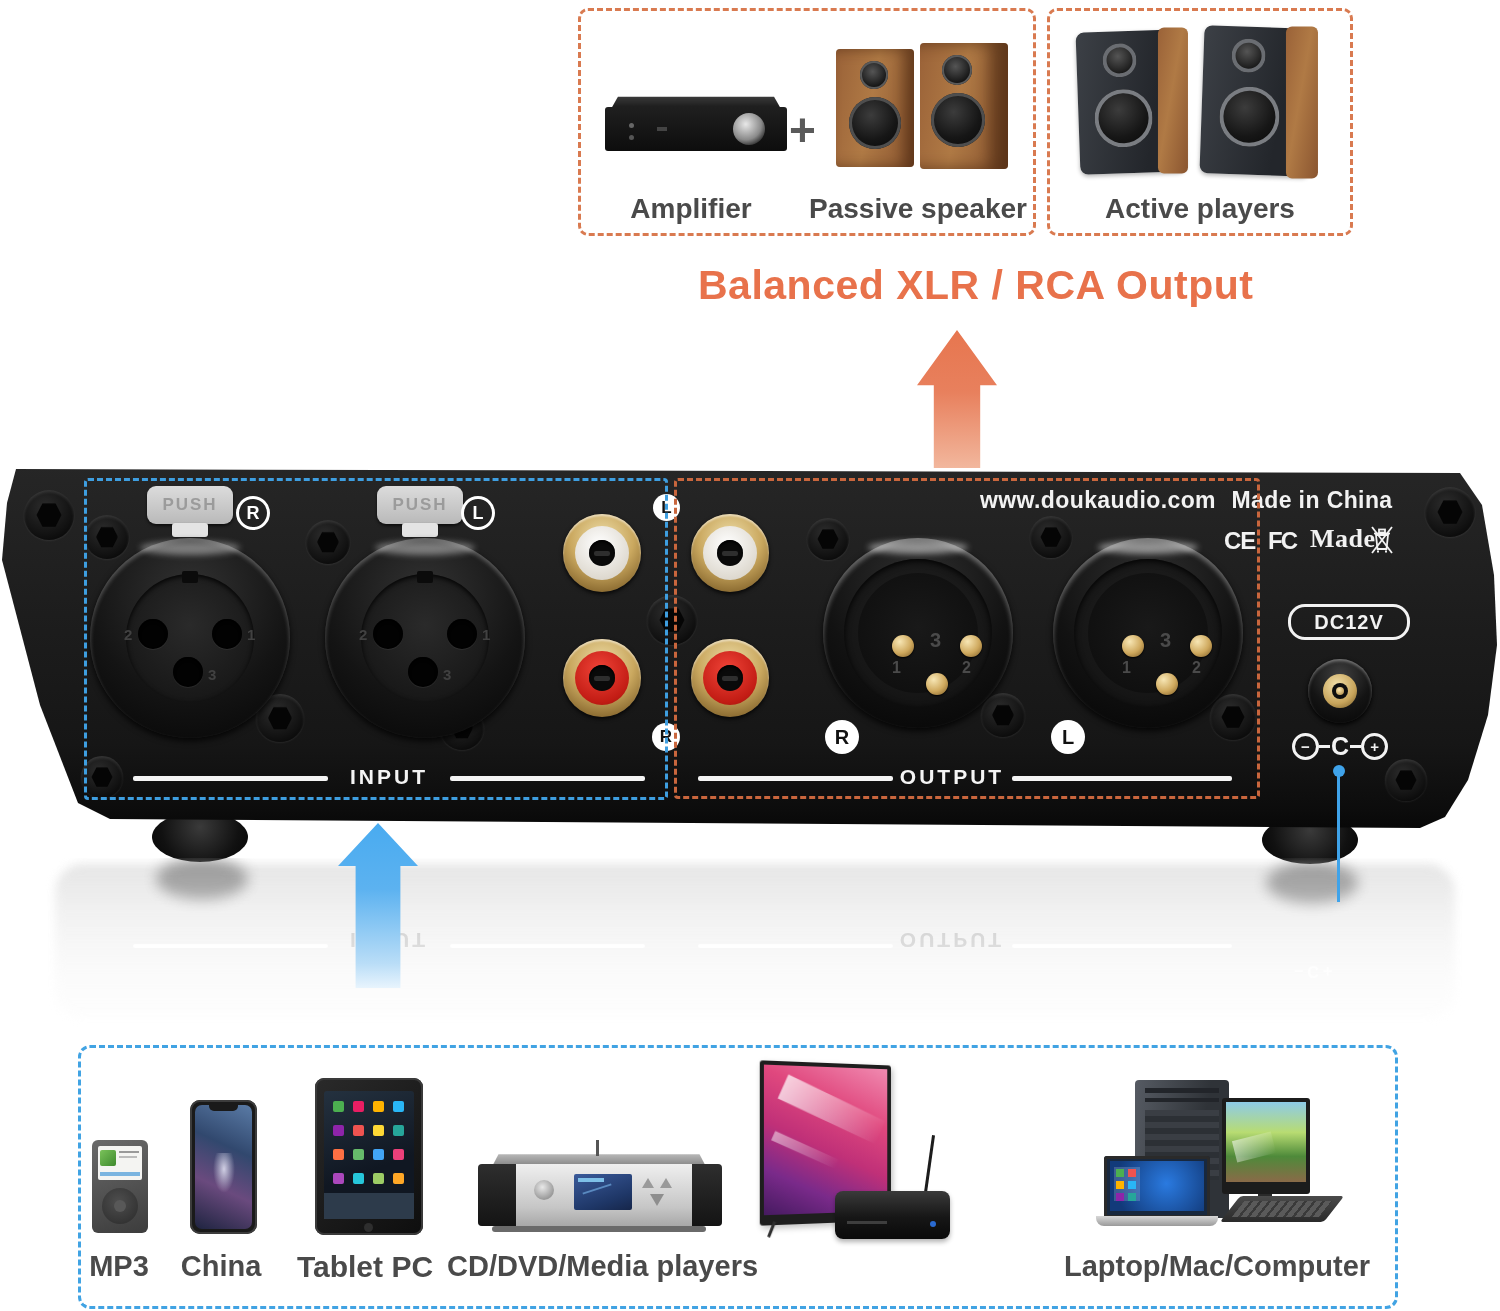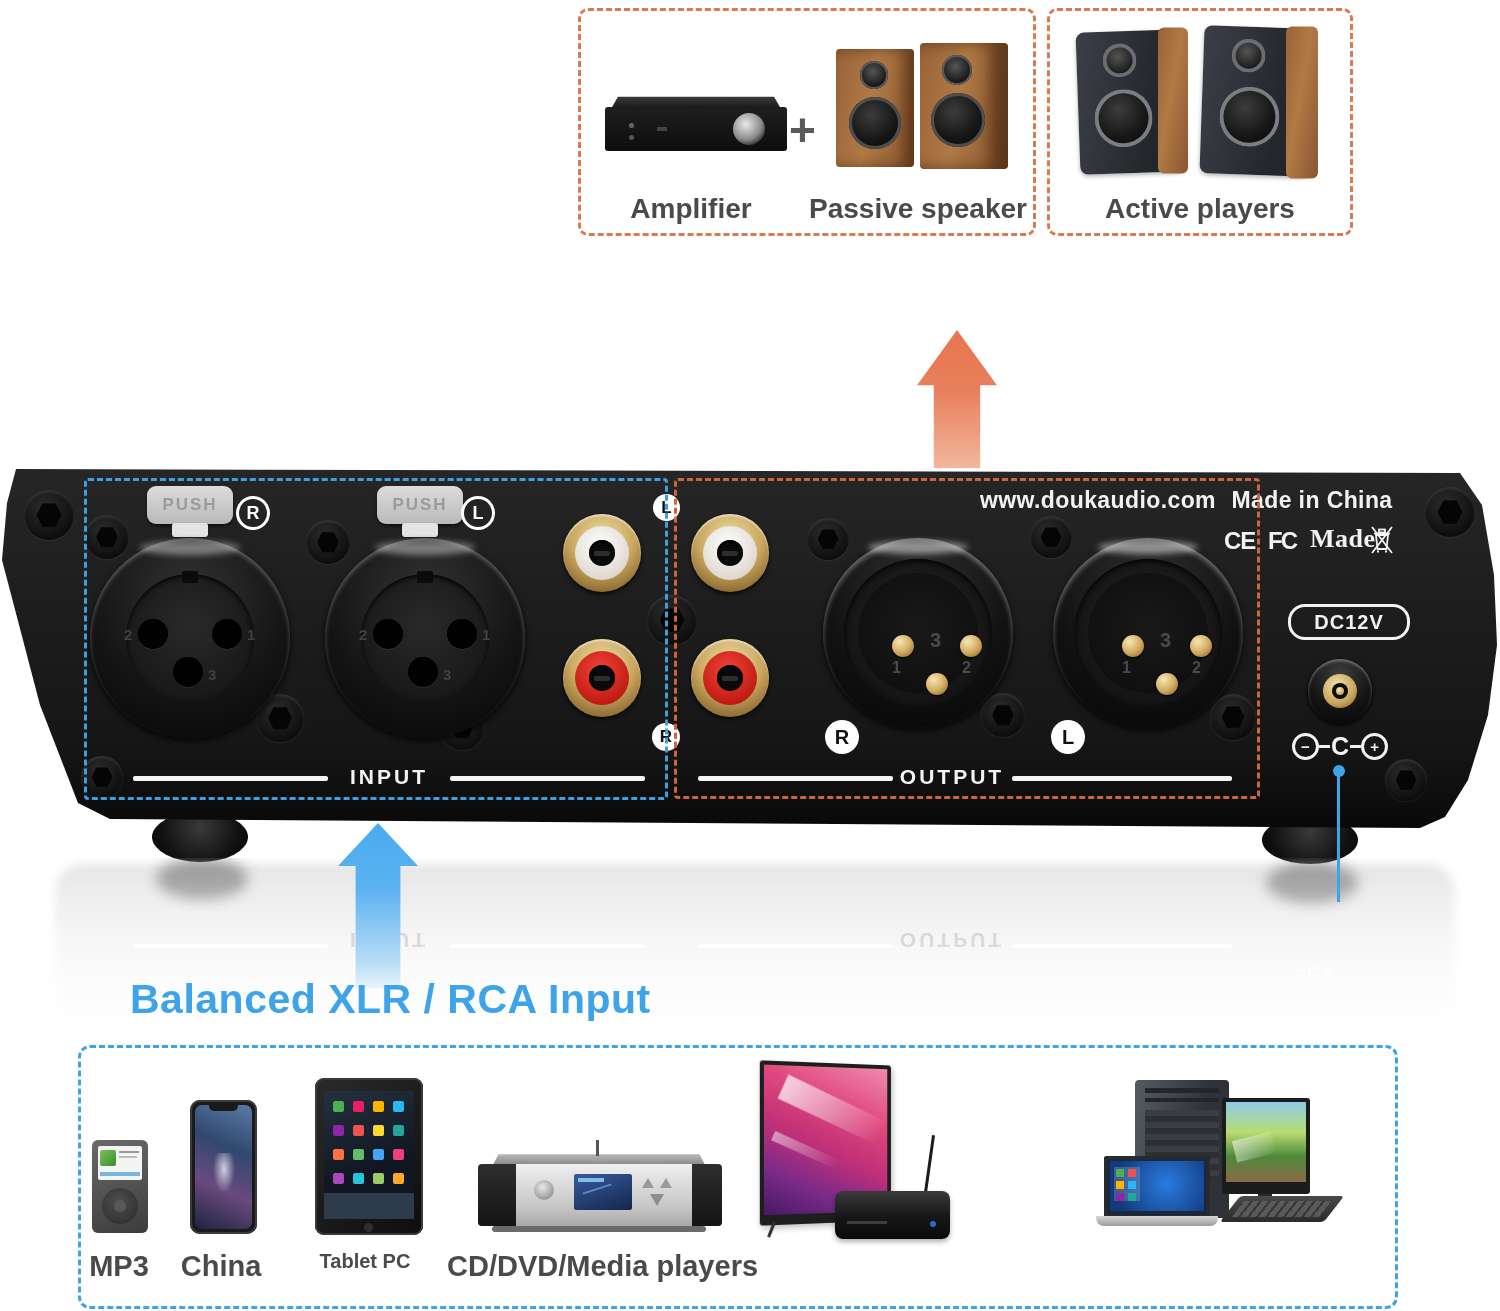--- a/index.html
+++ b/index.html
@@ -144,20 +144,21 @@
       </div>
       <div class="abs" style="left:124px;top:0;width:110px;height:148px;border-radius:8px;background:linear-gradient(100deg,#3c4046,#23262b 70%);transform:rotate(2deg);box-shadow:0 2px 4px rgba(0,0,0,.3);">
         <div class="abs wood" style="right:-6px;top:-2px;width:32px;height:152px;border-radius:6px;transform:rotate(-2deg);"></div>
         <div class="tweet" style="left:28px;top:12px;width:34px;height:34px;box-shadow:inset 0 0 0 4px #6a6d72;"></div>
         <div class="spk-cone" style="left:18px;top:60px;width:60px;height:60px;box-shadow:inset 0 0 0 4px #7a7d82;"></div>
       </div>
     </div>
     <div class="caption" style="left:20px;top:182px;width:260px;">Active players</div>
   </div>
 
+  <div class="hd hd-orange" style="left:698px;top:262px;width:522px;">Balanced XLR / RCA Output</div>
   <div class="arrow-up" style="left:917px;top:330px;width:80px;height:138px;
        clip-path:polygon(50% 0,100% 40%,79% 40%,79% 100%,21% 100%,21% 40%,0 40%);
        background:linear-gradient(180deg,#e7764f 0%,#e8805d 45%,#f2b79d 100%);"></div>
 
   <div class="abs" style="left:0;top:465px;width:1500px;height:372px;">
     <div class="foot" style="left:152px;top:347px;width:96px;height:50px;"></div>
     <div class="foot" style="left:1262px;top:351px;width:96px;height:48px;"></div>
     <div class="dev-body"></div>
 
     <div class="screw" style="left:24px;top:25px;width:50px;height:50px;">
@@ -352,21 +353,20 @@
     <div class="abs refl-pol" style="left:1294px;top:104px;">
       <span>−</span>
       <span>C</span>
       <span>+</span>
     </div>
   </div>
 
   <div class="arrow-up" style="left:338px;top:823px;width:80px;height:165px;
        clip-path:polygon(50% 0,100% 26%,78% 26%,78% 100%,22% 100%,22% 26%,0 26%);
        background:linear-gradient(180deg,#49abf0 0%,#5cb2f0 40%,#b9ddf7 85%,#e8f4fd 100%);"></div>
-  <div class="hd hd-blue" style="left:130px;top:976px;width:510px;">Balanced XLR / RCA Input</div>
 
   <div class="pdot" style="left:1333px;top:765px;"></div>
   <div class="pline" style="left:1337px;top:776px;height:126px;"></div>
 
   <div class="dashblue" style="left:78px;top:1045px;width:1314px;height:258px;"></div>
 
   <div class="ill" style="left:92px;top:1140px;width:56px;height:93px;">
     <div class="abs" style="left:0;top:0;width:56px;height:93px;border-radius:6px;background:linear-gradient(160deg,#6a6a6a,#3c3c3c);"></div>
     <div class="abs" style="left:6px;top:6px;width:44px;height:34px;background:#f4f4f2;border-radius:2px;">
       <div class="abs" style="left:2px;top:4px;width:16px;height:16px;background:linear-gradient(135deg,#7ac25a,#3e8a2e);border-radius:2px;"></div>
@@ -451,16 +451,17 @@
           <div class="abs" style="left:4px;top:6px;width:26px;height:34px;background:rgba(255,255,255,.18);"></div>
           <div class="abs" style="left:6px;top:8px;width:8px;height:8px;background:#4caf50;box-shadow:12px 0 0 #ef5350,0 12px 0 #ffb300,12px 12px 0 #29b6f6,0 24px 0 #8e24aa,12px 24px 0 #26a69a;"></div>
         </div>
       </div>
       <div class="abs" style="left:0;top:60px;width:122px;height:10px;background:linear-gradient(180deg,#d8d8d8,#9a9a9a);border-radius:0 0 8px 8px;"></div>
     </div>
   </div>
 
   <div class="caption" style="left:69px;top:1250px;width:100px;font-size:29px;">MP3</div>
   <div class="caption" style="left:151px;top:1250px;width:140px;font-size:29px;">China</div>
-  <div class="caption" style="left:275px;top:1250px;width:180px;font-size:20px;">Tablet PC</div>
+  <div class="caption" style="left:275px;top:1250px;width:180px;font-size:30px;">Tablet PC</div>
   <div class="caption" style="left:447px;top:1250px;width:300px;font-size:29px;">CD/DVD/Media players</div>
+  <div class="caption" style="left:1057px;top:1250px;width:320px;font-size:29px;">Laptop/Mac/Computer</div>
 
 </div>
 
 </body></html>

